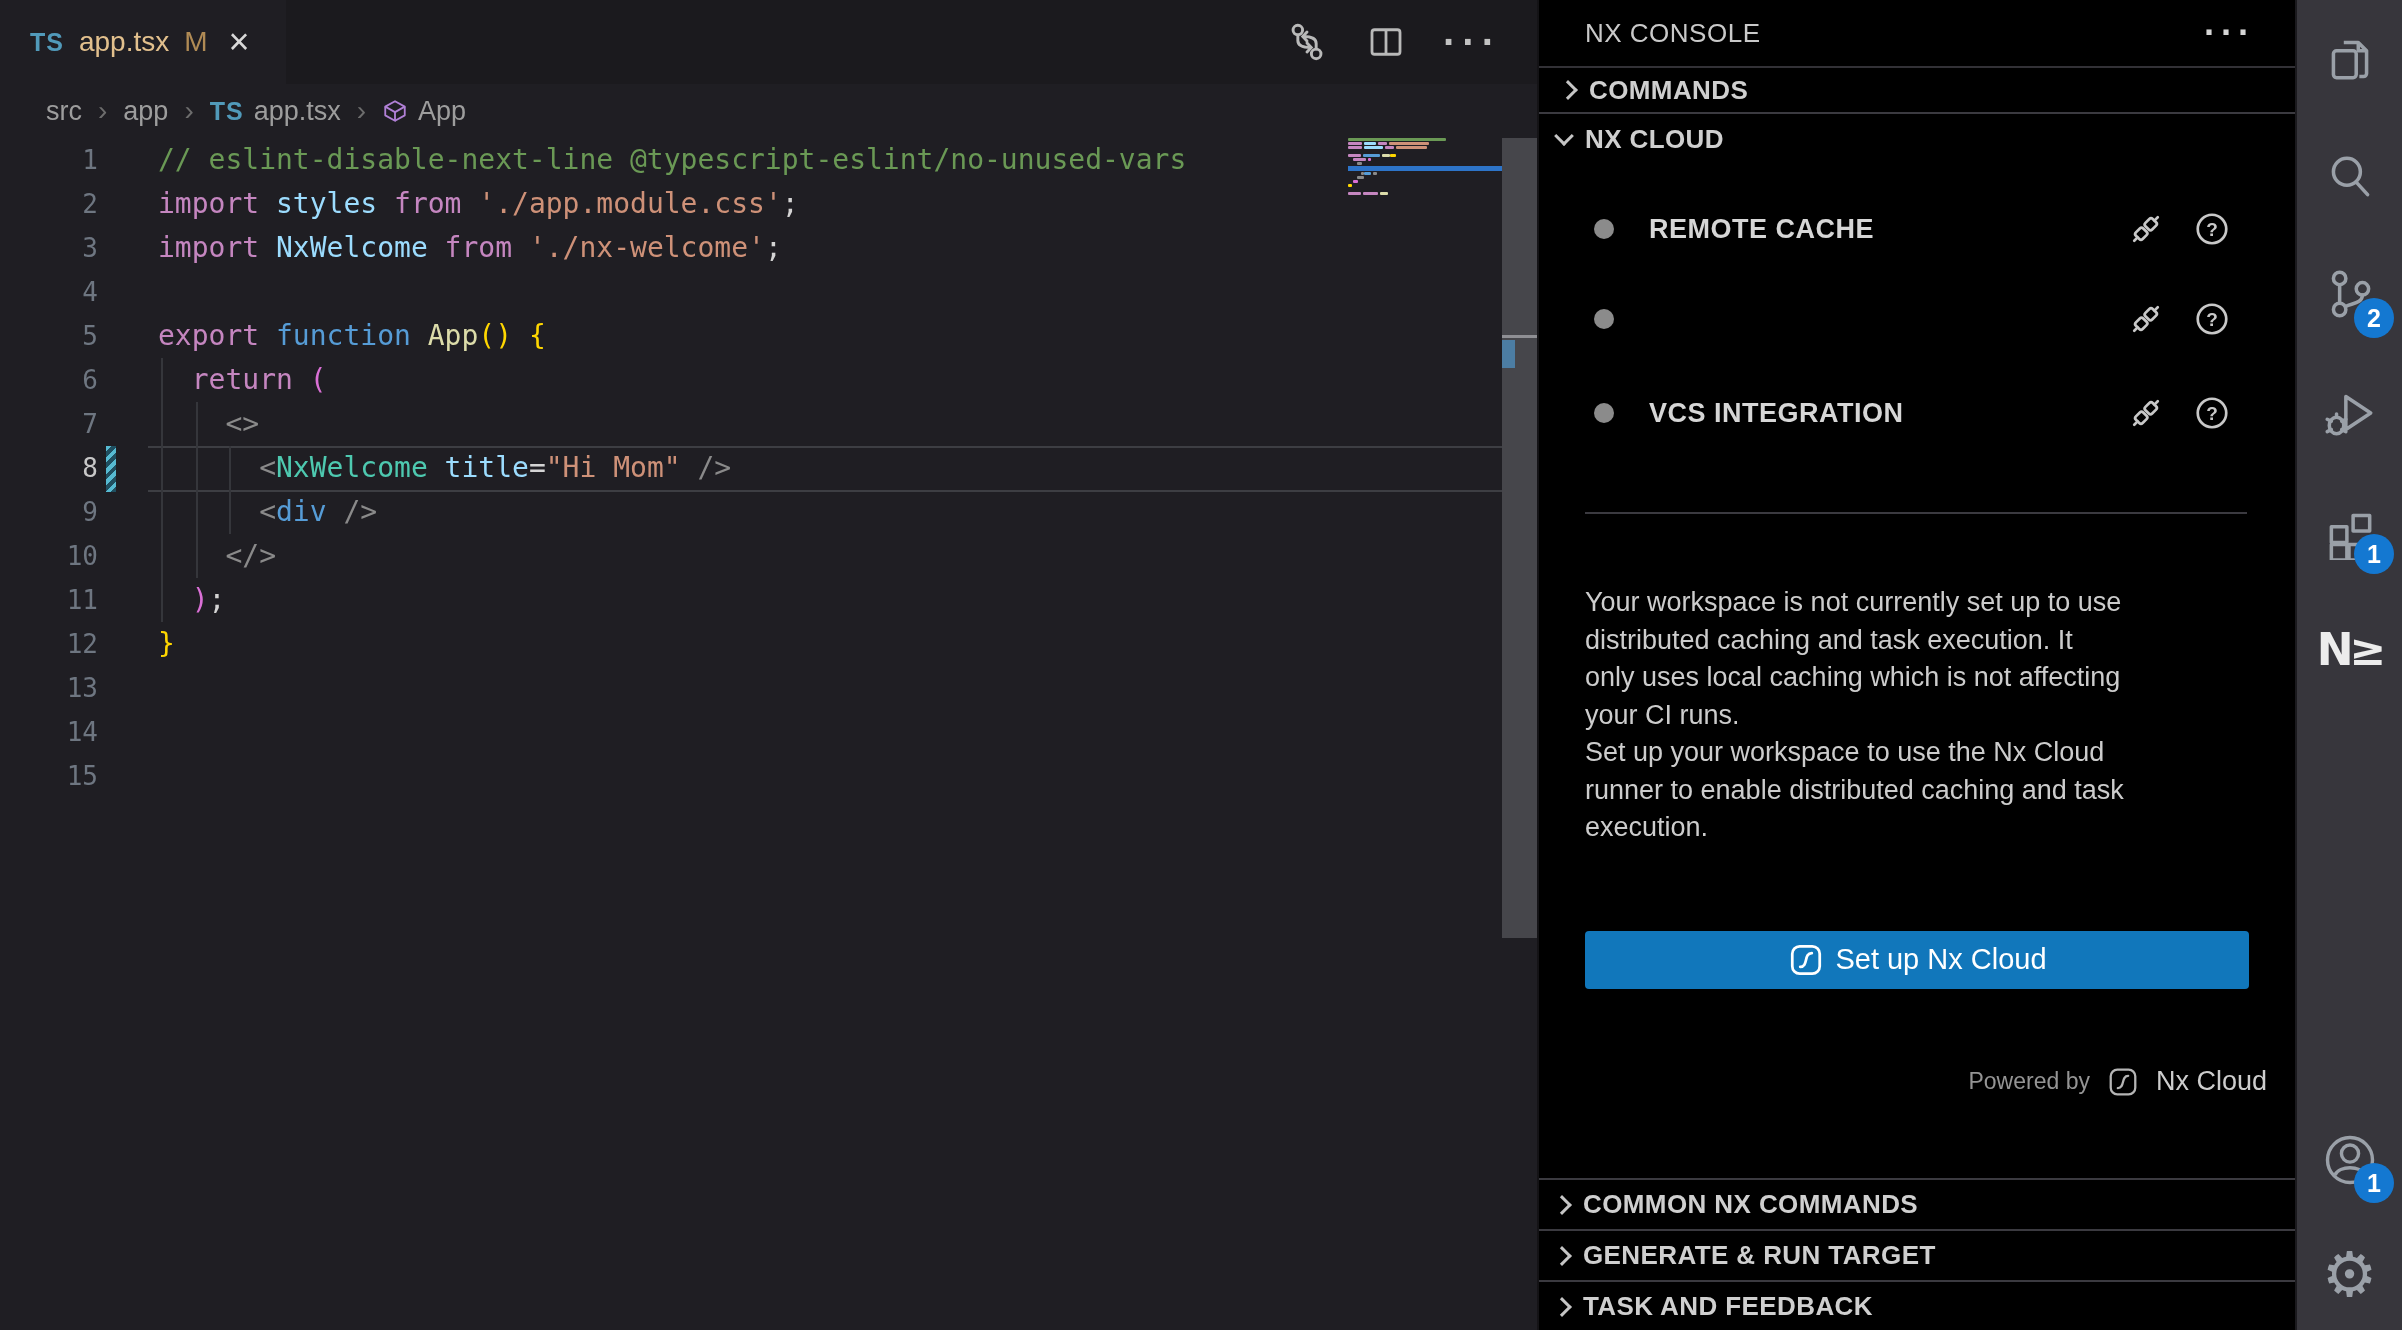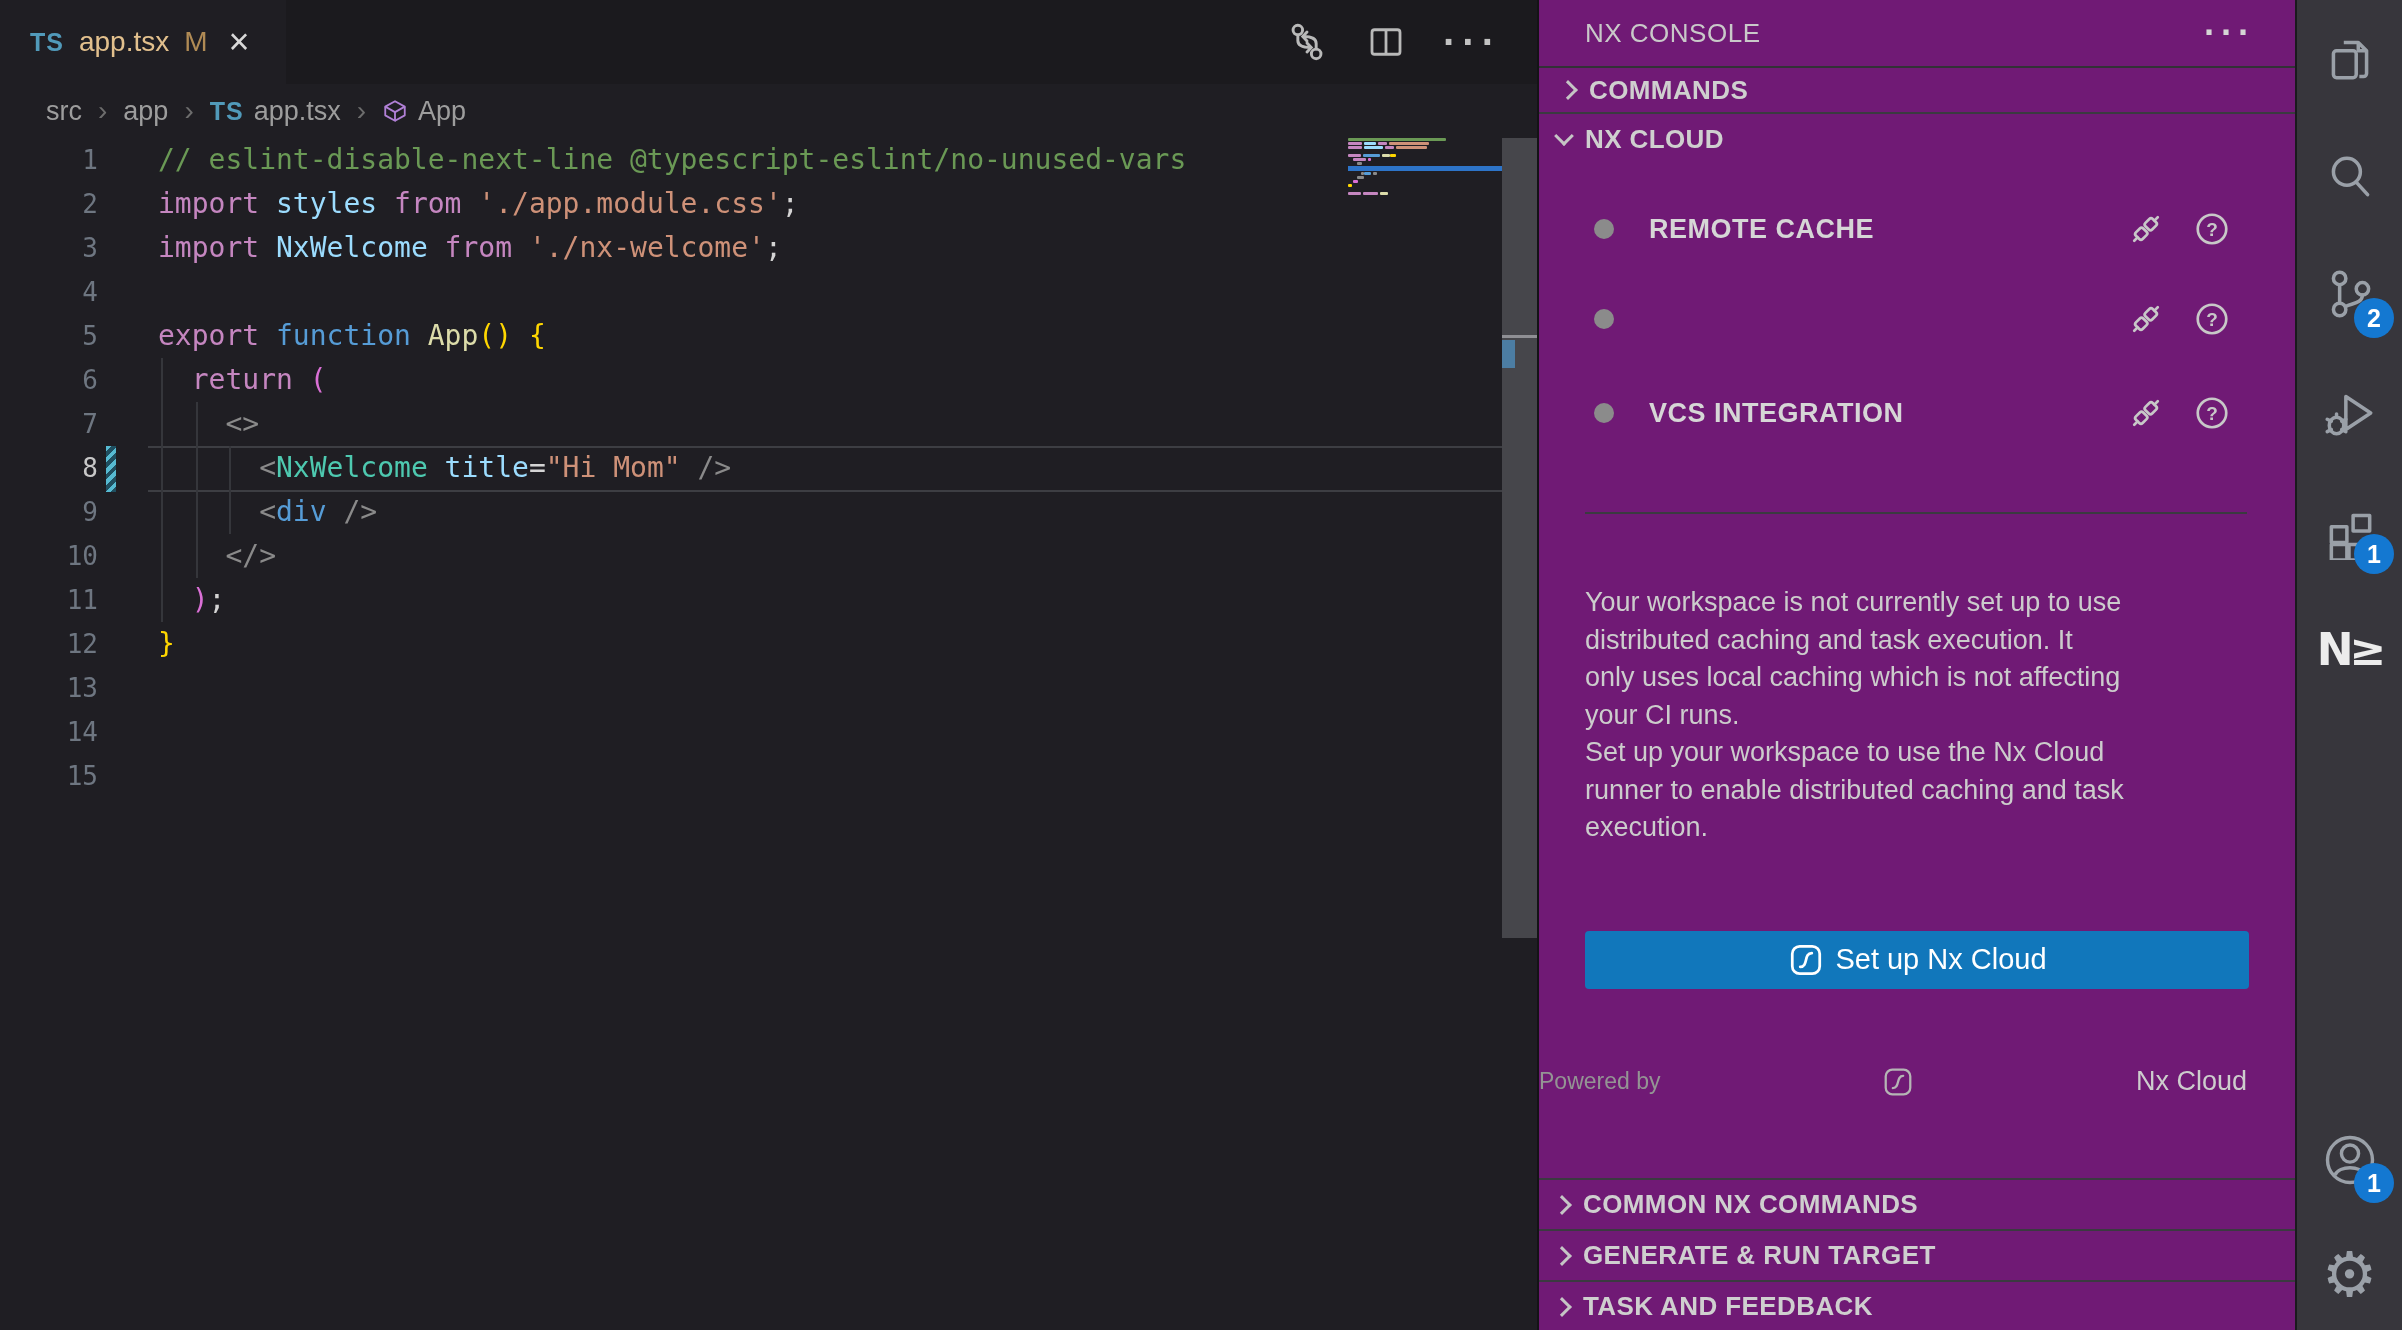--- a/index.html
+++ b/index.html
@@ -43,21 +43,21 @@
   .minimap { position:absolute; left:1348px; top:0; width:154px; }
   .mini-row { height:3px; margin-bottom:1px; display:flex; }
   .mini-row span { height:3px; border-radius:1px; display:block; }
   .mini-hl { height:5px; width:154px; background:#2d74c8; margin-bottom:1px; }
   .scrollbar { position:absolute; left:1502px; top:0; width:35px; height:800px; background:#46464b; }
   .sb-line { position:absolute; left:0; top:197px; width:35px; height:3px; background:#8f8f94; }
   .sb-mod { position:absolute; left:0; top:202px; width:13px; height:28px; background:#4c7da3; }
 
   
   .panel { position:absolute; left:1537px; top:0; width:758px; height:1330px;
-           background:#701a75; border-left:2px solid #141316; color:#cccccc; }
+           background:#000000; border-left:2px solid #141316; color:#cccccc; }
   .panel-header { height:66px; display:flex; align-items:center; padding:0 40px 0 46px; }
   .panel-title { font-size:26px; color:#c9c9c9; letter-spacing:0.5px; }
   .panel-more { margin-left:auto; color:#d5d5d5; font-size:36px; font-weight:bold;
                 letter-spacing:5px; line-height:14px; cursor:pointer; }
   .sec-row { display:flex; align-items:center; padding-left:18px; gap:14px; cursor:pointer; }
   .sec-label { font-weight:bold; font-size:26px; color:#cfcfcf; letter-spacing:0.4px; }
   .chev { width:14px; height:14px; border-right:3px solid #c5c5c5; border-bottom:3px solid #c5c5c5;
           flex:0 0 auto; }
   .chev-right { transform:rotate(-45deg); margin-left:4px; }
   .chev-down { transform:rotate(45deg); margin-bottom:6px; }
@@ -70,22 +70,22 @@
   .nx-item-label { font-weight:bold; font-size:27px; letter-spacing:0.5px; color:#d6d6d6;
                    margin-left:35px; max-width:430px; line-height:37px; }
   .nx-item-icons { margin-left:auto; display:flex; align-items:center; gap:28px; }
   .icon-btn { cursor:pointer; display:flex; }
 
   .nx-paragraph { margin:0 60px 0 46px; font-size:27px; line-height:37.5px; color:#cccccc;
                   white-space:pre-line; }
   .setup-btn { margin:84px 0 0 46px; width:664px; height:58px; background:#1177bb; border:none;
                border-radius:4px; color:#ffffff; font-size:29px; font-family:"Liberation Sans",sans-serif;
                display:flex; align-items:center; justify-content:center; gap:10px; cursor:pointer; }
-  .powered-row { margin-top:76px; display:flex; align-items:center; justify-content:space-between;
-                 padding-right:48px; gap:16px; }
+  .powered-row { margin-top:76px; display:flex; align-items:center; justify-content:flex-end;
+                 padding-right:28px; gap:16px; }
   .powered-label { color:#949494; font-size:23px; }
   .powered-brand { color:#cdcdcd; font-size:27px; }
   .bottom-secs { position:absolute; left:0; right:0; top:1178px; }
   .bottom-row { height:51px; border-top:2px solid #3b3a40; display:flex; align-items:center;
                 padding-left:12px; gap:14px; cursor:pointer; }
 
   
   .activitybar { position:absolute; left:2295px; top:0; width:107px; height:1330px;
                  background:#37363c; border-left:2px solid #1b1a1e;
                  display:flex; flex-direction:column; }

